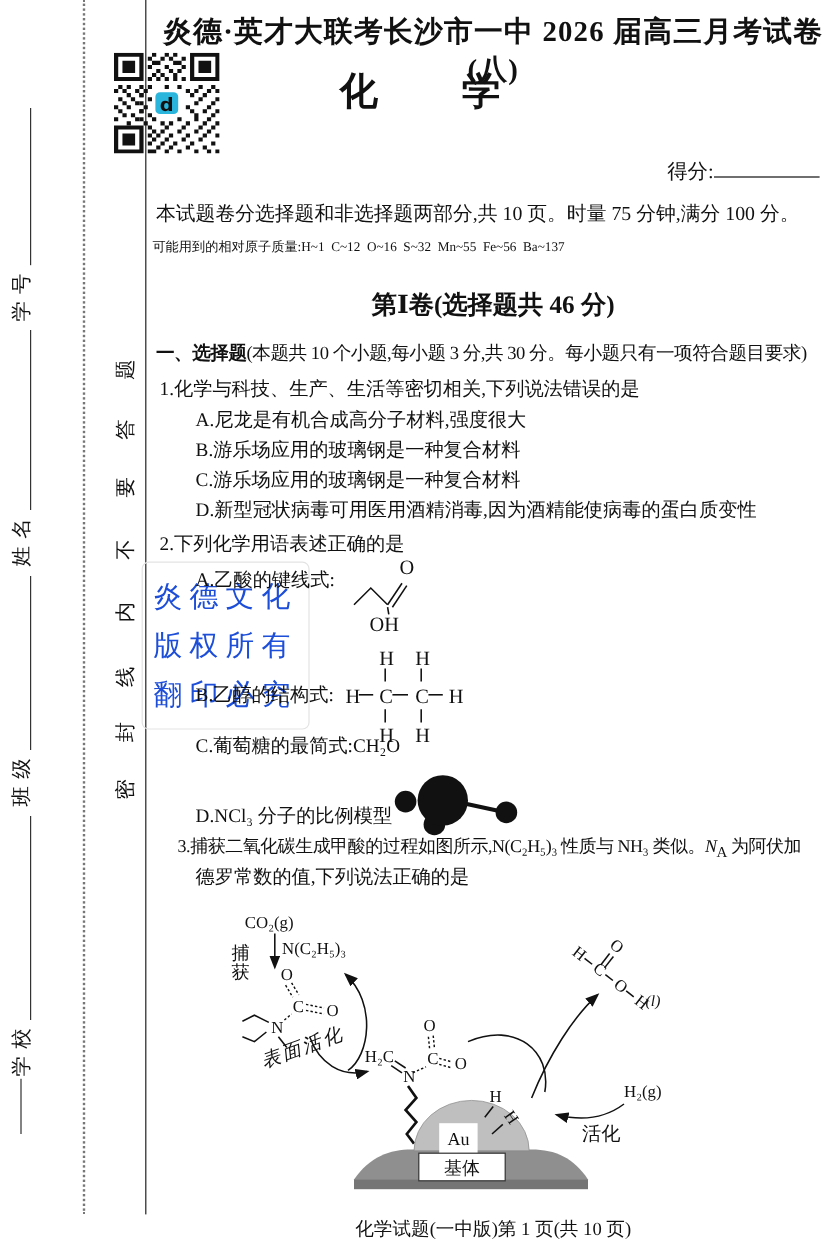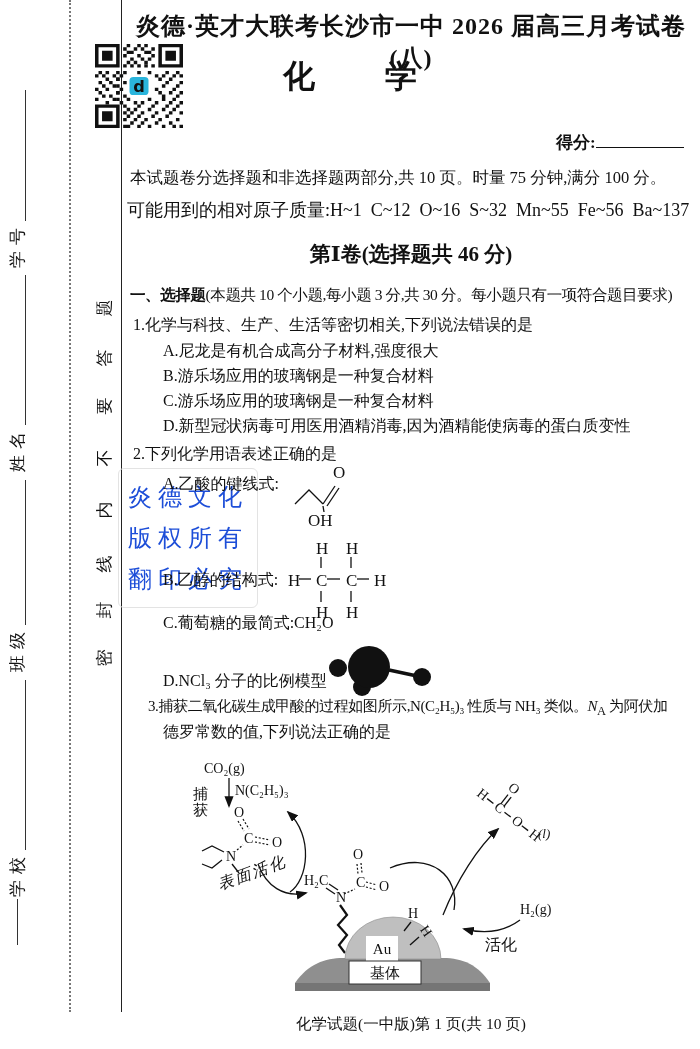--- a/index.html
+++ b/index.html
@@ -18,24 +18,24 @@
           display:flex;align-items:flex-end;}
   .vfield .lbl{font-size:17px;letter-spacing:6px;white-space:nowrap;}
   .vfield .blank{flex:1;border-bottom:1.3px solid #333;margin-bottom:3px;margin-left:1px;}
   .extra-underline{position:absolute;left:17px;top:899px;height:46px;border-left:1.3px solid #333;}
   .seal{position:absolute;left:93px;width:24px;height:24px;text-align:center;font-size:17px;
         transform:rotate(-90deg);line-height:24px;}
   
   .exam-title{position:absolute;left:122px;top:10px;width:578px;text-align:center;
               font-size:24px;font-weight:bold;letter-spacing:1px;}
   .subject{position:absolute;left:283px;top:55px;font-size:32px;font-weight:bold;letter-spacing:70px;white-space:nowrap;}
-  .score{position:absolute;left:556px;top:131px;font-size:17px;font-weight:bold;}
+  .score{position:absolute;left:556px;top:131px;font-size:17px;font-weight:normal;}
   .score .sline{display:inline-block;width:88px;border-bottom:1.5px solid #111;height:14px;}
   .intro{position:absolute;left:130px;top:167px;width:560px;font-size:16.5px;}
-  .atomic{position:absolute;left:127px;top:198px;width:566px;font-size:18px;white-space:pre;}
+  .atomic{position:absolute;left:127px;top:198px;width:566px;font-size:11px;white-space:pre;}
   .sec-title{position:absolute;left:122px;top:240px;width:578px;text-align:center;
              font-size:21px;font-weight:bold;}
   .bold{font-weight:bold;}
   
   .wm{position:absolute;left:118px;top:468px;width:140px;height:140px;border:1px solid #e3e3e3;
       border-radius:6px;display:flex;flex-direction:column;justify-content:space-between;
       padding:12px 0;box-sizing:border-box;}
   .wm div{text-align:center;color:#1d4ed8;font-size:24px;letter-spacing:6px;}
   svg text{font-family:"Liberation Serif","DejaVu Serif",serif;fill:#111;}
   .bond{stroke:#111;stroke-width:1.3;fill:none;}

